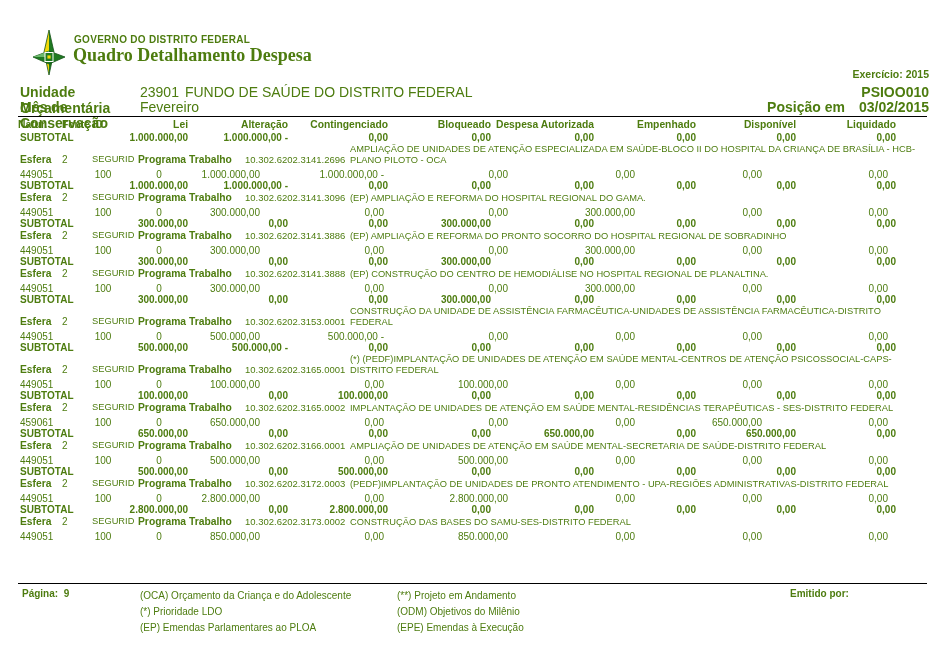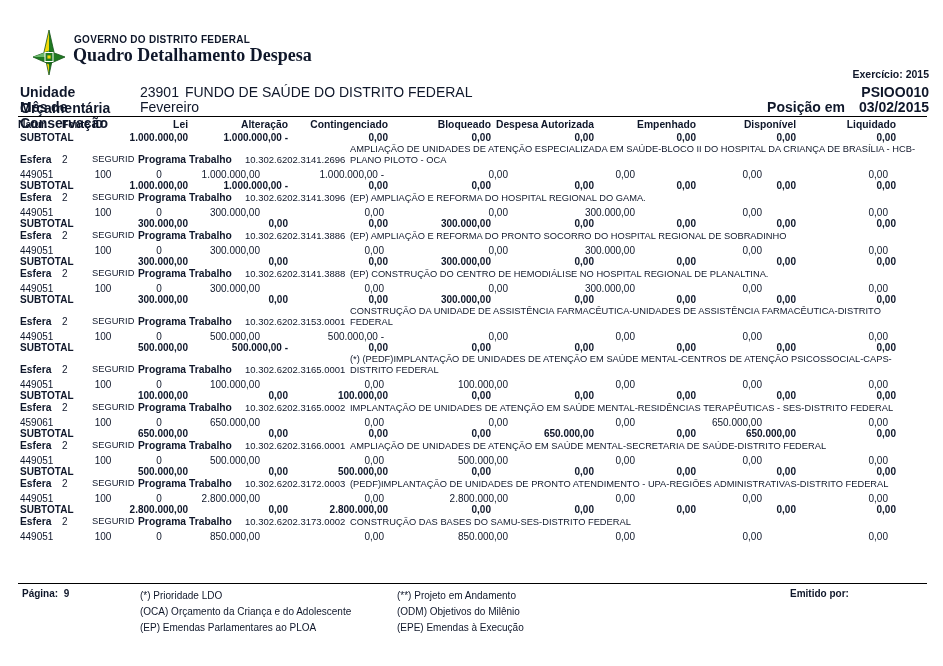--- a/index.html
+++ b/index.html
@@ -1,18 +1,18 @@
 <!DOCTYPE html>
 <html><head>
 <meta charset="utf-8">
 <style>
   html,body{margin:0;padding:0;background:#e8e8e8;}
   .page{
     position:relative;width:943px;height:666px;background:#fff;
-    font-family:"Liberation Sans","DejaVu Sans",sans-serif;color:#0f172a;
+    font-family:"Liberation Sans","DejaVu Sans",sans-serif;color:#4d7c0f;
     overflow:hidden;margin:0 auto;
   }
   
   .logo{position:absolute;left:32px;top:30px;width:34px;height:46px;}
   .org-name{position:absolute;left:74px;top:34px;font-size:10px;font-weight:bold;letter-spacing:.3px;}
   .report-title{position:absolute;left:73px;top:45px;font-size:18px;font-weight:bold;
     font-family:"Liberation Serif","DejaVu Serif",serif;}
   .exercicio{position:absolute;right:14px;top:68px;font-size:10.5px;font-weight:bold;}
   .meta-row{position:absolute;left:20px;right:14px;font-size:14px;display:flex;align-items:baseline;}
   .meta-row.m1{top:84px;}
@@ -422,22 +422,22 @@
           <span class="c num">0,00</span>
         </div>
       </div>
   </div>
 
   <div class="rule r2"></div>
   <div class="pagenum">
     <span>Página:</span>&nbsp; <span>9</span>
   </div>
   <div class="legend l1">
+    <div>(OCA)  Orçamento da Criança e do Adolescente</div>
     <div>(*)  Prioridade LDO</div>
-    <div>(OCA)  Orçamento da Criança e do Adolescente</div>
     <div>(EP)  Emendas Parlamentares ao PLOA</div>
   </div>
   <div class="legend l2">
     <div>(**)  Projeto em Andamento</div>
     <div>(ODM) Objetivos do Milênio</div>
     <div>(EPE) Emendas à Execução</div>
   </div>
   <div class="emitido">Emitido por:</div>
 
 </div>

